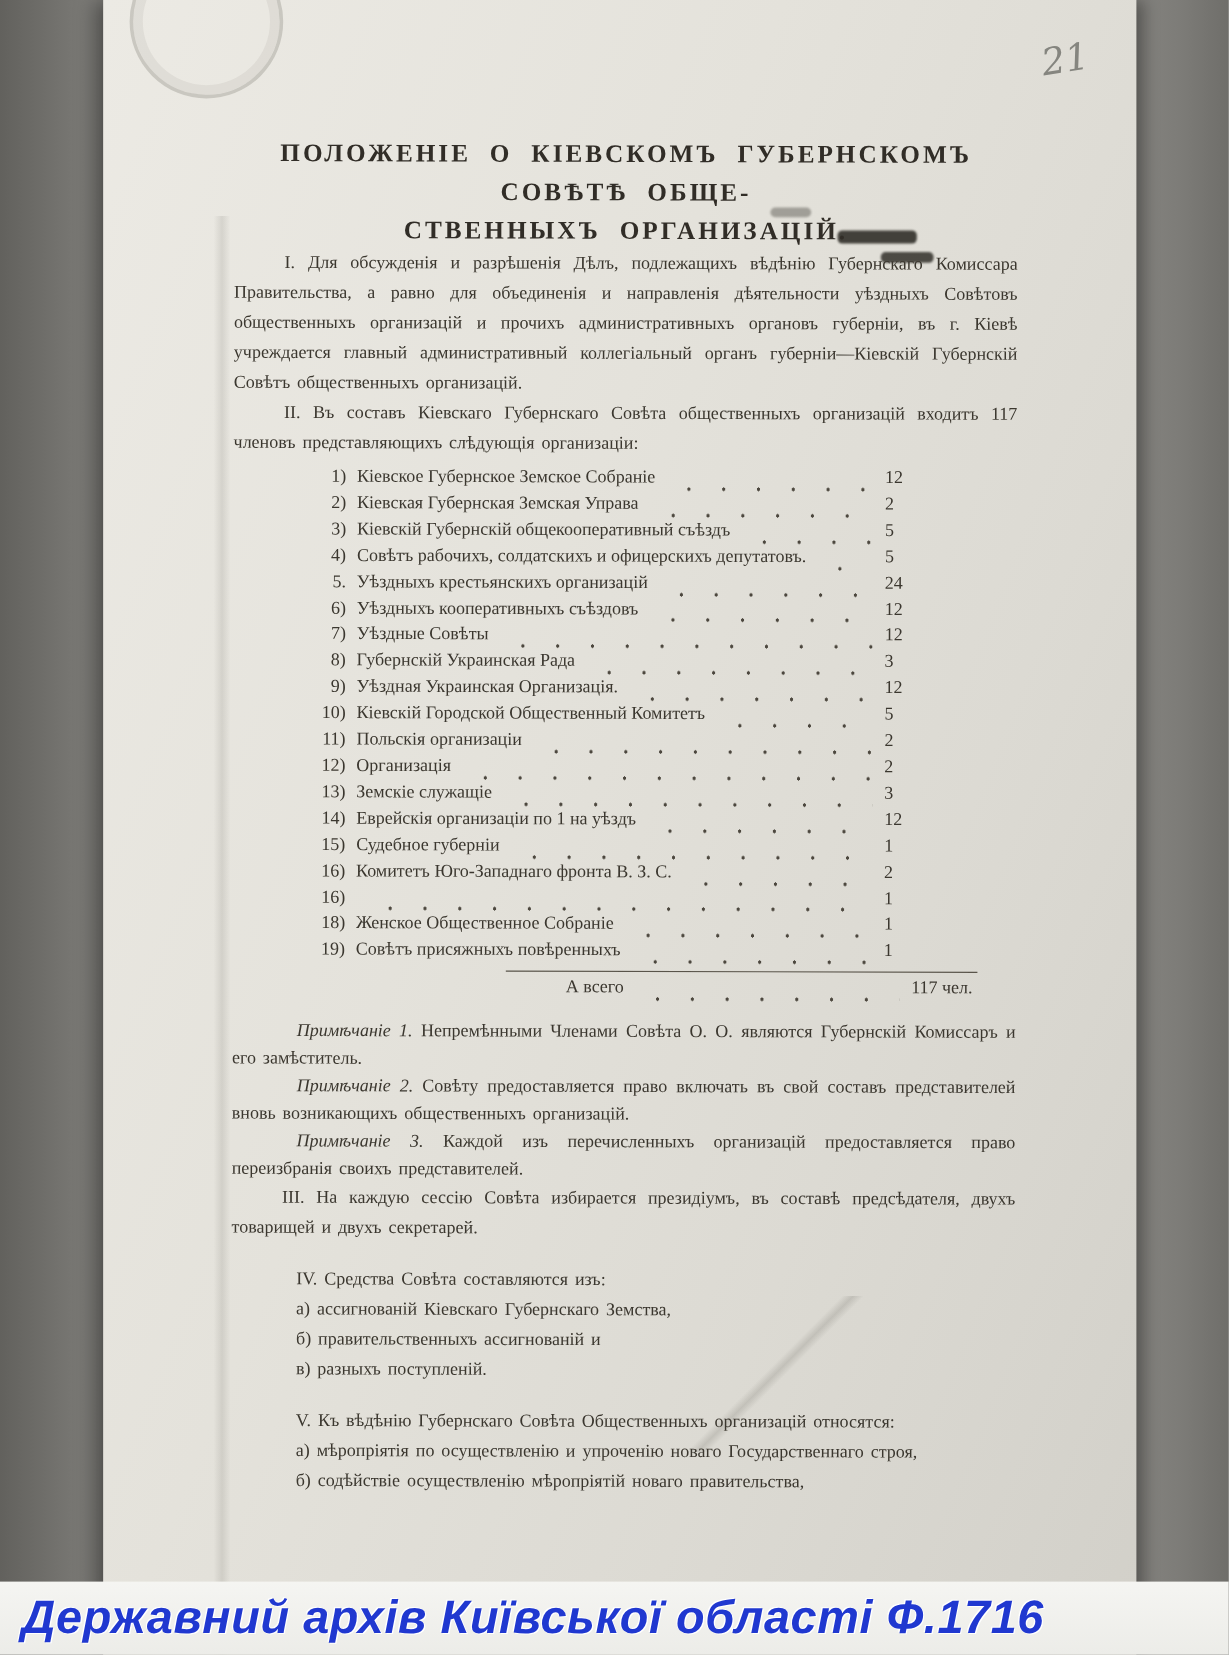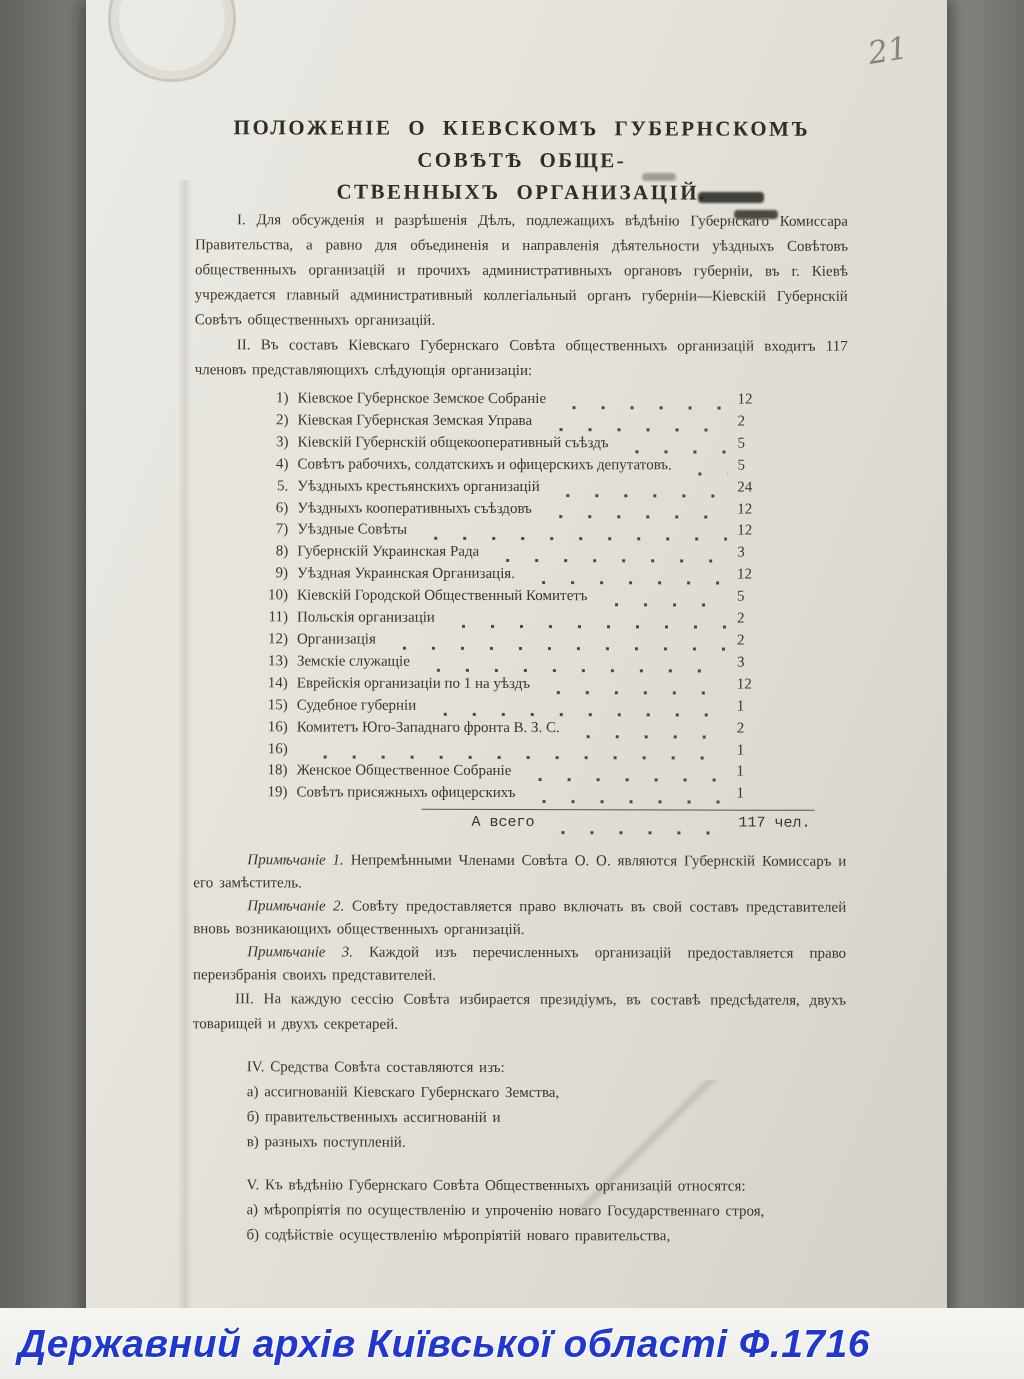--- a/index.html
+++ b/index.html
@@ -71,37 +71,37 @@
   .m-name { white-space: nowrap; }
   .leader {
     flex: 1; height: 16px; margin: 0 10px; align-self: flex-end;
     background-image: radial-gradient(circle, #4c473e 1.4px, rgba(0,0,0,0) 1.6px);
     background-size: 29px 5px; background-repeat: repeat-x; background-position: 4px bottom;
     min-width: 6px;
   }
   .m-count { width: 36px; text-align: left; flex: none; }
 
   .total-rule { border: 0; border-top: 1.2px solid #59544a; margin: 5px 32px 1px 228px; }
-  .total-row { display: flex; align-items: baseline; margin: 0 36px 0 278px; line-height: 24px; font-family: Liberation Mono, monospace; }
+  .total-row { display: flex; align-items: baseline; margin: 0 36px 0 278px; line-height: 24px; }
   .total-label { flex: none; }
   .total-value { flex: none; text-align: right; }
 
   .notes { margin-top: 14px; }
   .notes p.para { line-height: 23px; text-indent: 54px; }
   .note-label { font-style: italic; }
 
   .sec3 { margin-top: 16px; text-indent: 54px; }
 
   .sec-block { margin-top: 18px; }
   .sec-intro { margin: 0; text-indent: 54px; text-align: justify; word-spacing: 2px; }
   .sub-items p { margin: 0; padding-left: 54px; text-align: justify; word-spacing: 2px; }
   .sec5 .sub-items p { padding-left: 0; text-indent: 54px; }
 
   .footer-band {
-    position: absolute; left: 0; right: 0; bottom: 0; height: 71px;
+    position: absolute; left: 0; right: 0; bottom: 0; height: 61px;
     background: linear-gradient(#f5f5f2, #ecece8);
     display: flex; align-items: center; justify-content: flex-start;
     padding-left: 18px;
     z-index: 5;
   }
   .footer-text {
     font-family: "Liberation Sans", "DejaVu Sans", sans-serif;
     font-weight: bold; font-style: italic;
     font-size: 39px; letter-spacing: 0.5px;
     color: #2038d0;
@@ -253,21 +253,21 @@
 
         <div class="member-row">
           <span class="m-num">18)</span>
           <span class="m-name">Женское Общественное Собраніе</span>
           <span class="leader"></span>
           <span class="m-count">1</span>
         </div>
 
         <div class="member-row">
           <span class="m-num">19)</span>
-          <span class="m-name">Совѣтъ присяжныхъ офицерскихъ</span>
+          <span class="m-name">Совѣтъ присяжныхъ повѣренныхъ</span>
           <span class="leader"></span>
           <span class="m-count">1</span>
         </div>
       </div>
 
     <hr class="total-rule">
     <div class="total-row">
       <span class="total-label">А всего</span>
       <span class="leader"></span>
       <span class="total-value">117 чел.</span>

